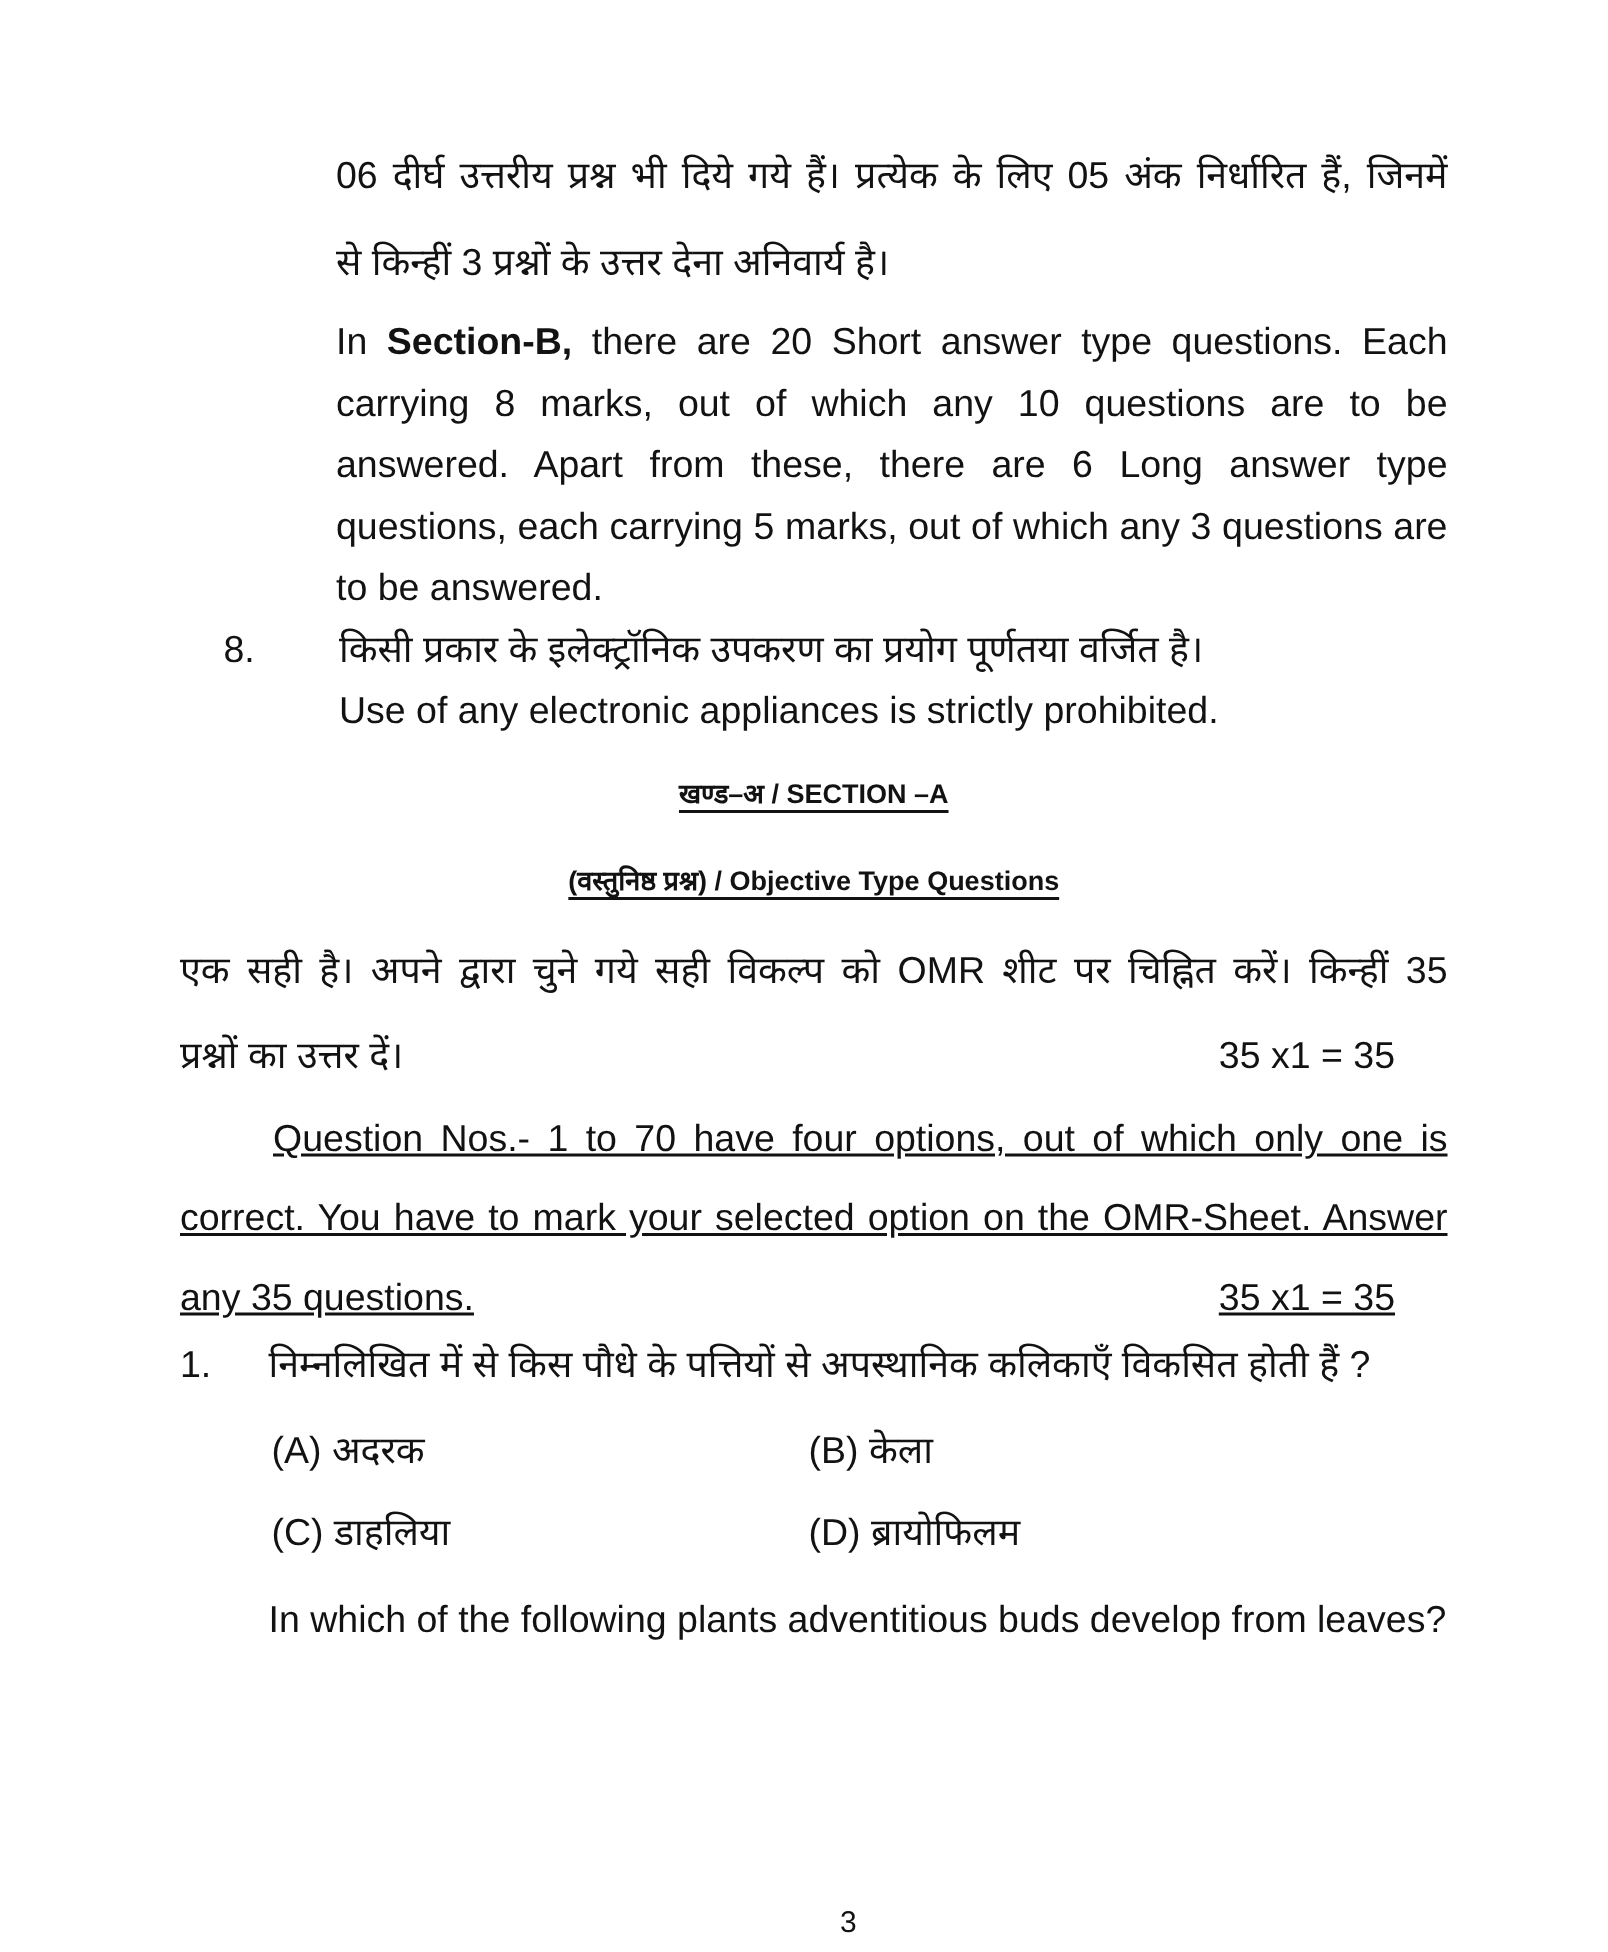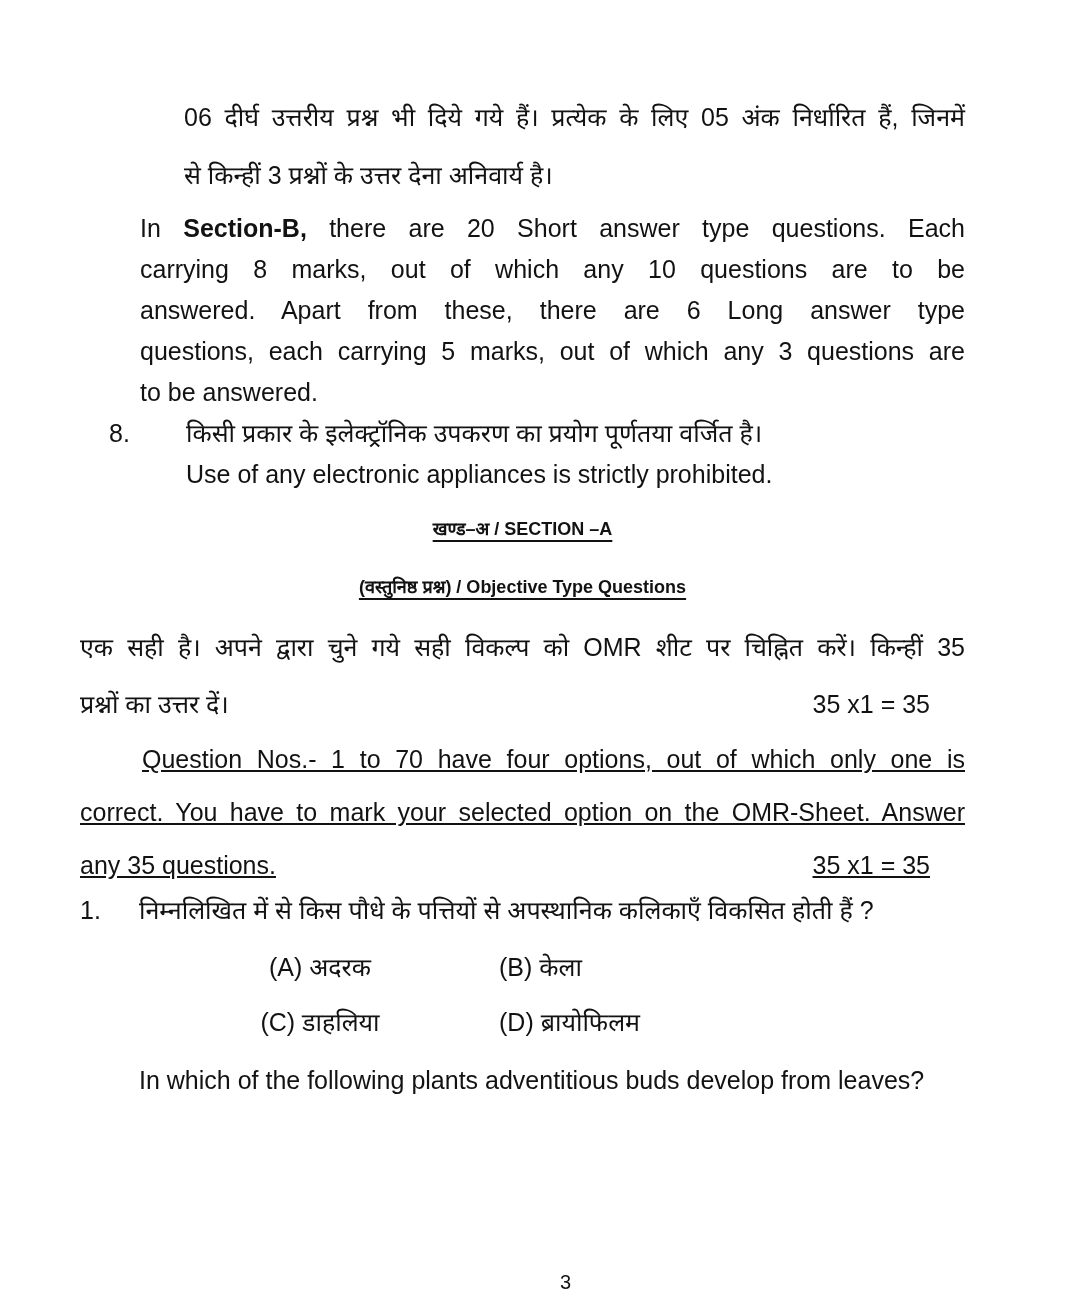--- a/index.html
+++ b/index.html
@@ -6,33 +6,33 @@
   html, body { background: #ffffff; }
   body {
     width: 1072px; height: 1301px;
     font-family: "Liberation Sans", "DejaVu Sans", sans-serif;
     color: #121212;
     position: relative;
     overflow: hidden;
   }
   .page {
     width: 1072px; height: 1301px;
-    padding: 88px 107px 0 80px;
+    padding: 88px 107px 0 120px;
     position: relative;
     background: #ffffff;
   }
   .fs { font-size: 25px; }
 
   
   .intro-hindi { margin-left: 104px; line-height: 58px; }
   .just { text-align: justify; text-align-last: justify; }
   .plain { text-align: left; }
 
   
-  .section-b { margin-left: 60px; margin-top: 4px; line-height: 41px; }
+  .section-b { margin-left: 104px; margin-top: 4px; line-height: 41px; }
 
   
   .item8 { line-height: 41px; }
   .item8-row1 { display: flex; }
   .item8-num { margin-left: 29px; width: 77px; flex: 0 0 auto; }
   .item8-english { margin-left: 106px; }
 
   
   .heading { text-align: center; font-weight: bold; font-size: 18px; line-height: 36px; }
   .heading-1 { margin-top: 16px; }
@@ -44,21 +44,21 @@
   .indent-hindi { text-indent: 57px; }
   .english-instr { line-height: 53px; text-decoration: underline; }
   .indent-english { text-indent: 62px; }
   .marks-row { display: flex; justify-content: space-between; text-align: right; }
   .marks { margin-right: 35px; white-space: nowrap; }
 
   
   .q-row { display: flex; line-height: 36px; margin-top: 21px; }
   .q-row-first { margin-top: 0; }
   .q-num { width: 59px; flex: 0 0 auto; }
-  .opt-row { display: flex; line-height: 36px; text-align: center; }
+  .opt-row { display: flex; line-height: 36px; }
   .opt-a { margin-left: 61px; width: 358px; flex: 0 0 auto; }
   .opt-row-hi-1 { margin-top: 21px; }
   .opt-row-hi-2 { margin-top: 19px; }
   .q-en { margin-left: 59px; line-height: 36px; margin-top: 22px; }
   .opt-label { display: inline; }
 
   
   .page-number {
     position: absolute; top: 1270px; left: 166px; width: 799px;
     text-align: center; font-size: 20px; line-height: 24px;

